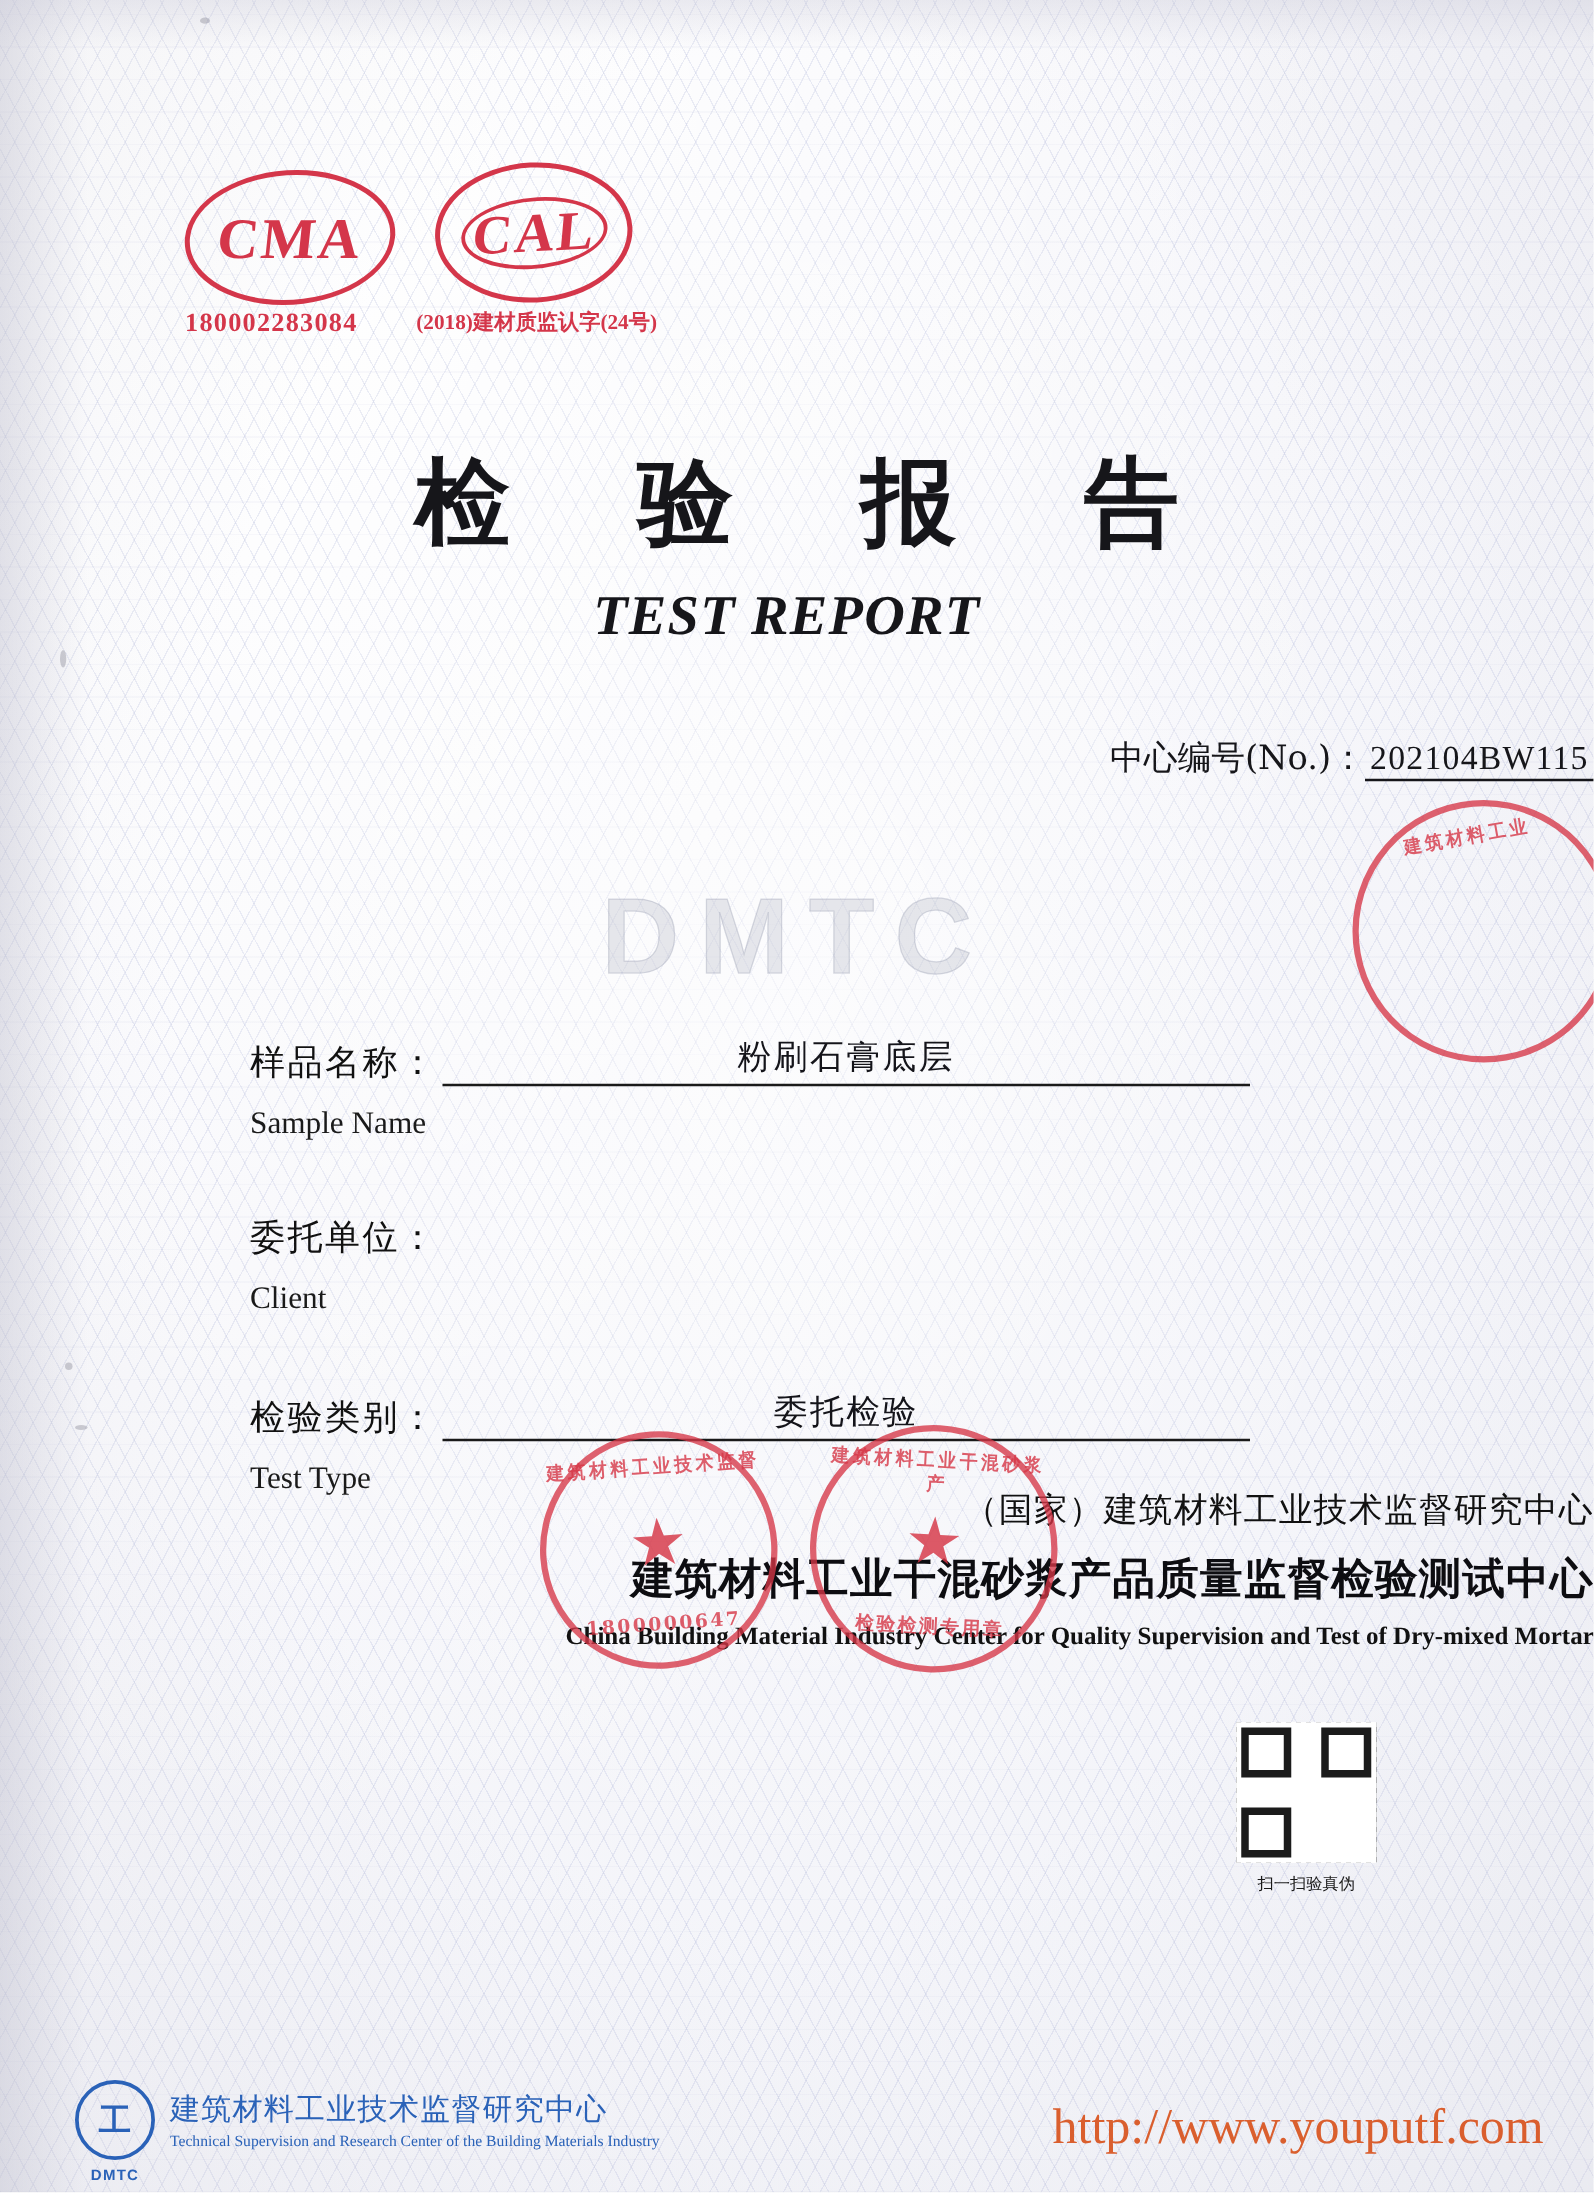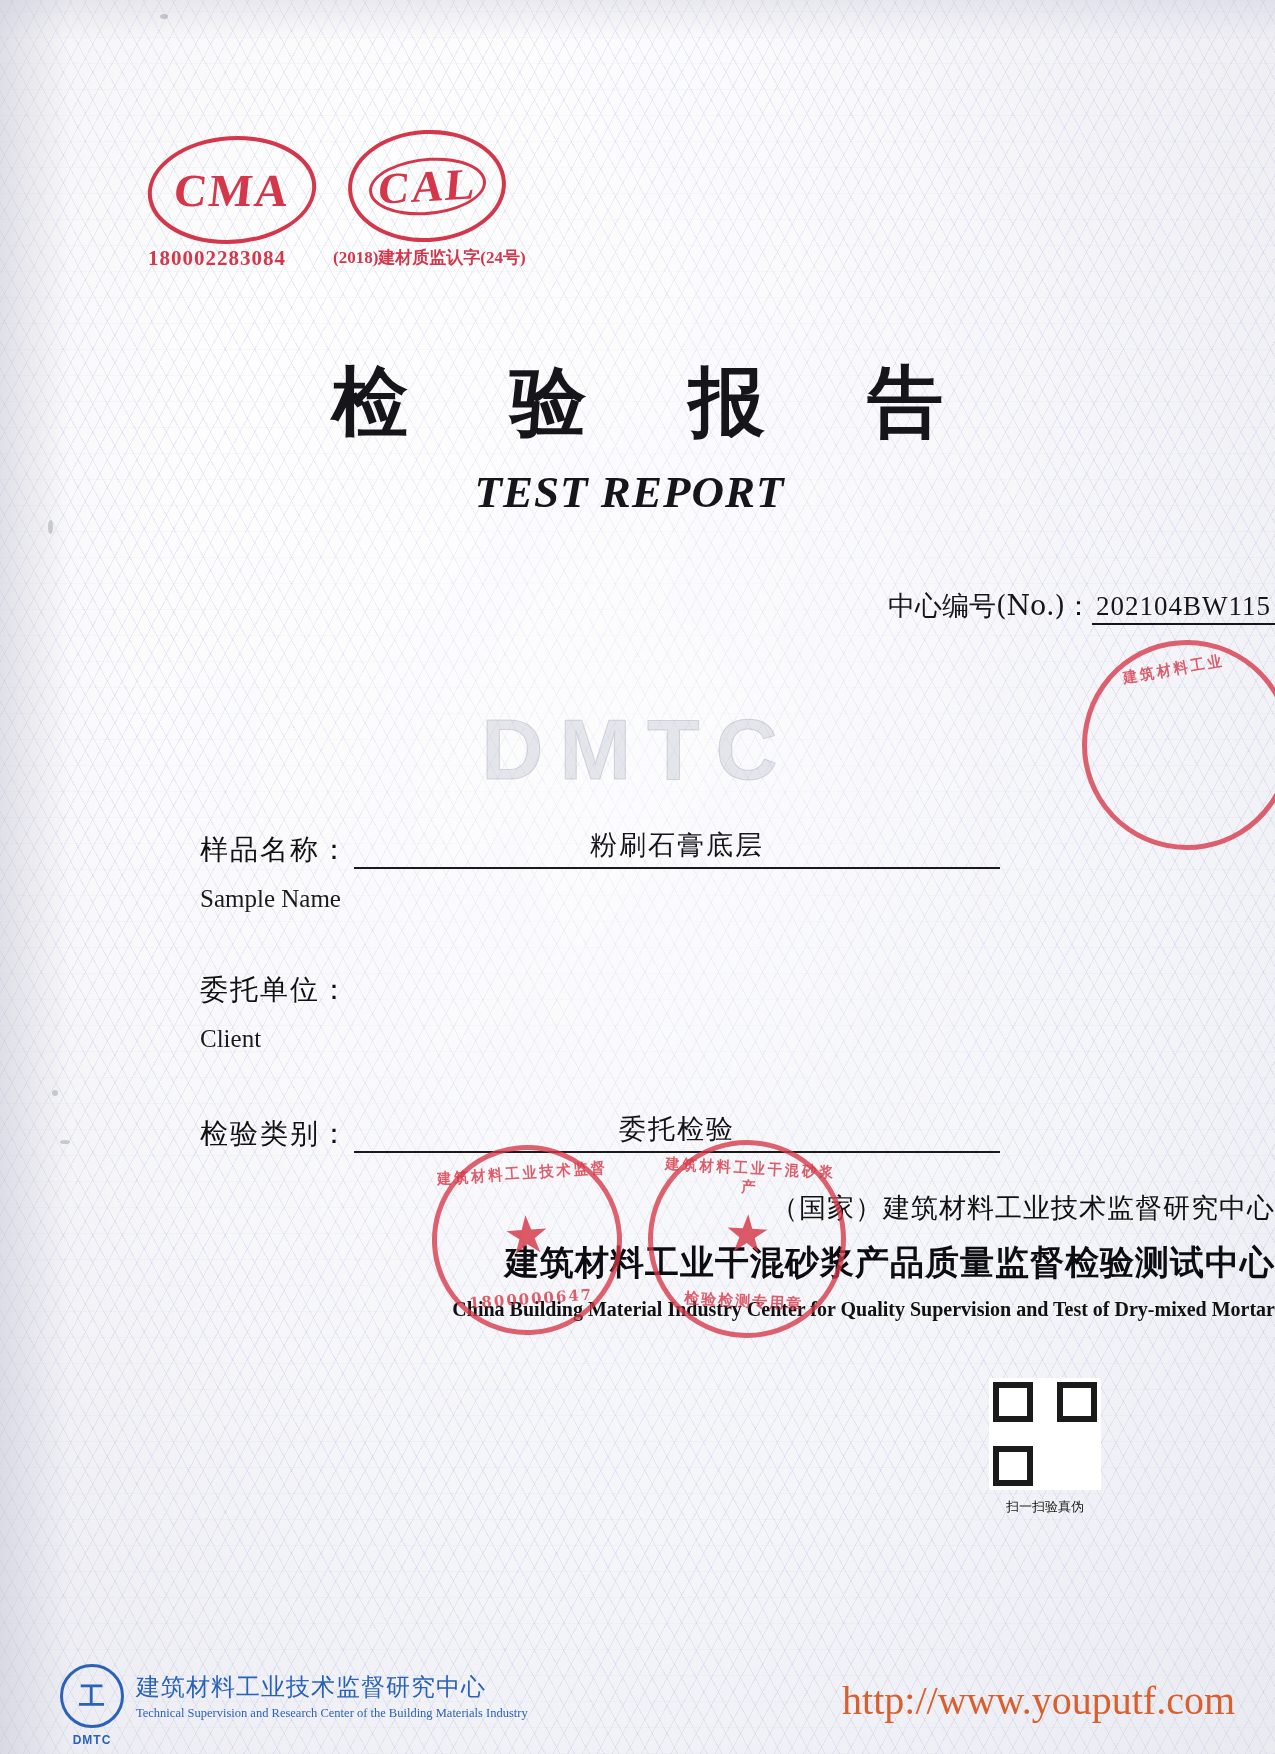--- a/index.html
+++ b/index.html
@@ -453,20 +453,21 @@
       <div class="field-label-en">Client</div>
     </div>
 
     <div class="field-row">
       <div class="field-line">
         <span class="field-label-cn">检验类别：</span>
         <span class="field-value-wrap">
           <span class="field-value">委托检验</span>
         </span>
       </div>
+      <div class="field-label-en">Test Type</div>
     </div>
   </div>
 
   <div class="org">
     <div class="org-line1">（国家）建筑材料工业技术监督研究中心</div>
     <div class="org-line2">建筑材料工业干混砂浆产品质量监督检验测试中心</div>
     <div class="org-line3">China Building Material Industry Center for Quality Supervision and Test of Dry-mixed Mortar</div>
   </div>
 
   <div class="seal seal-1">

